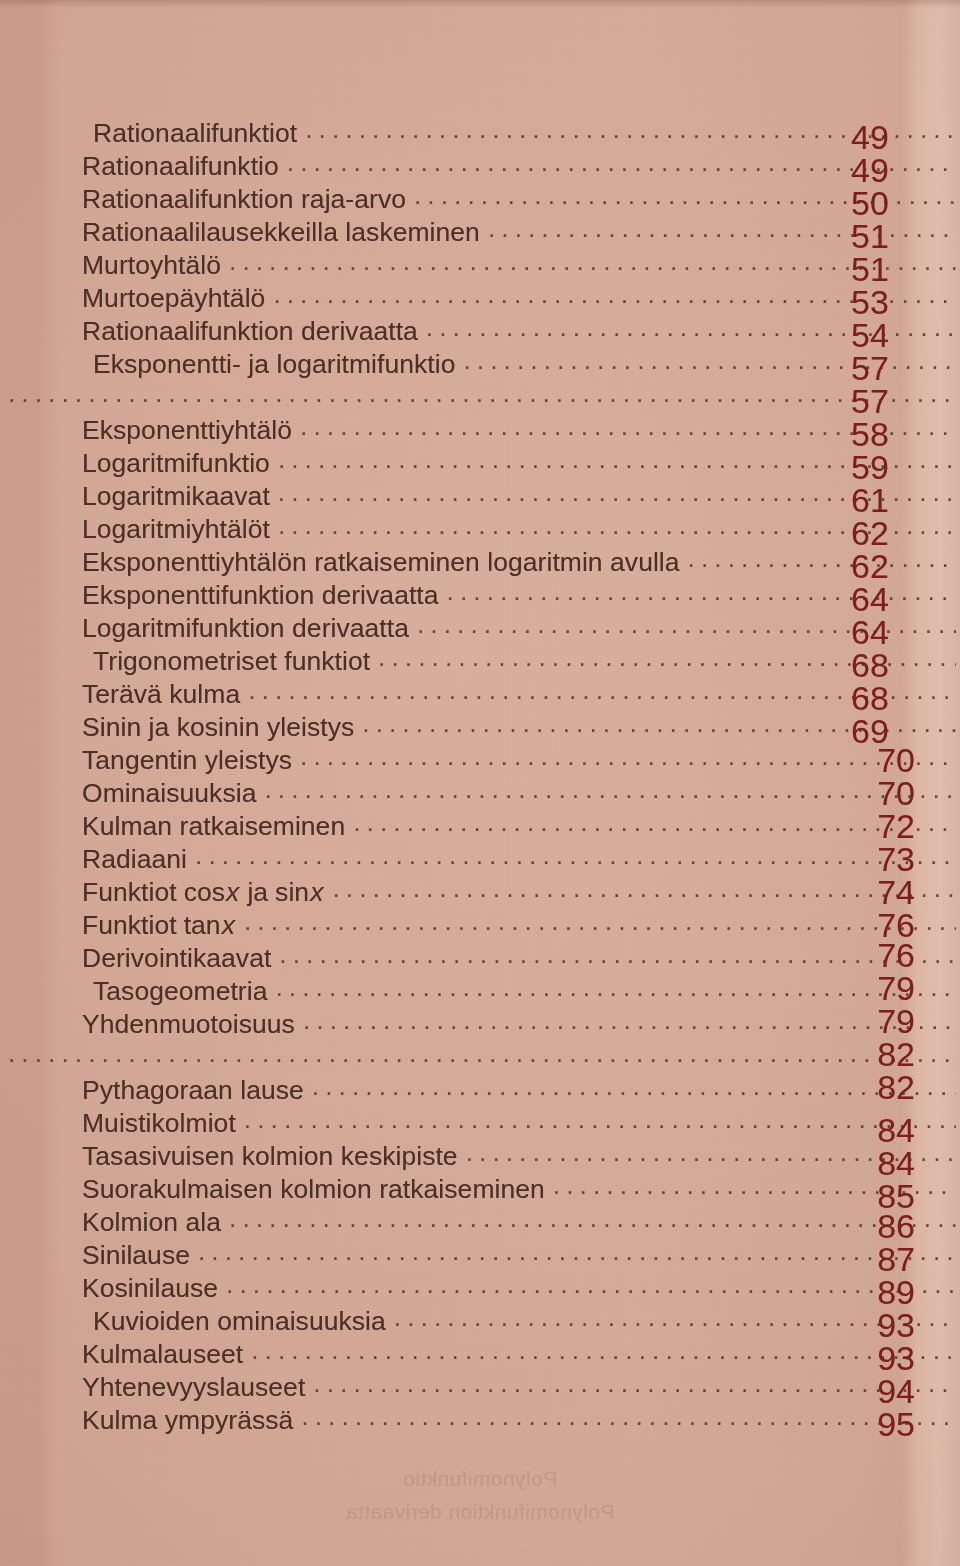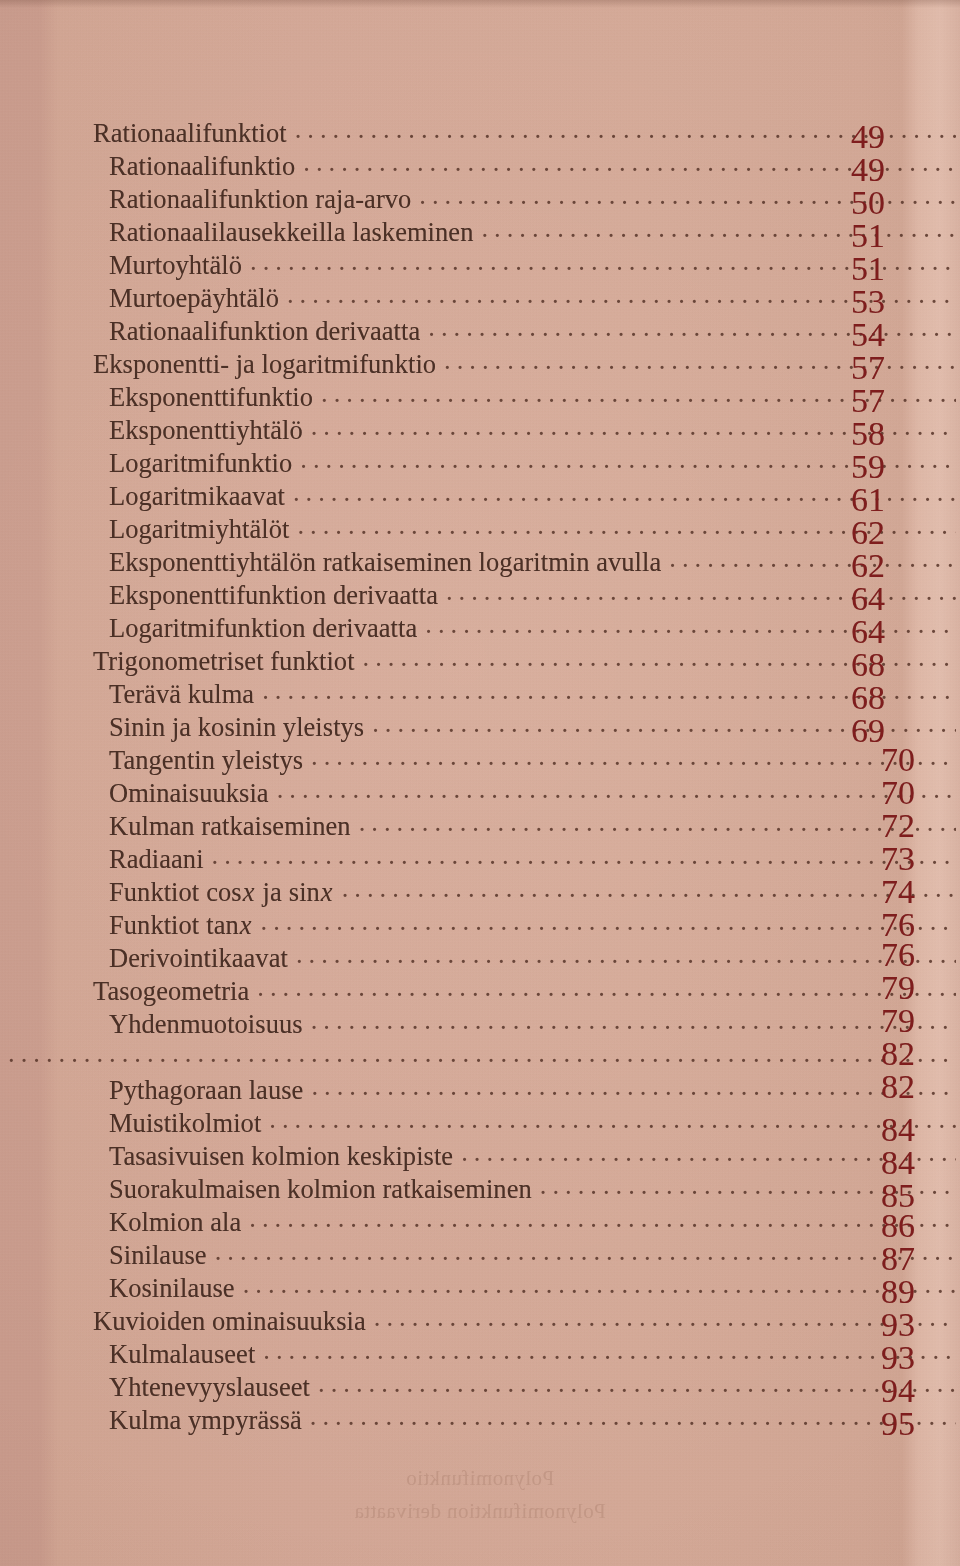--- a/index.html
+++ b/index.html
@@ -6,21 +6,21 @@
     margin: 0;
     padding: 0;
     background: #2a2a2a;
   }
   #page {
     position: relative;
     width: 960px;
     height: 1566px;
     overflow: hidden;
     background: #cfa493;
-    font-family: Liberation Serif, serif;
+    font-family: Liberation Sans, sans-serif;
   }
   
   #paper-base {
     position: absolute;
     inset: 0;
     background:
       linear-gradient(90deg,
         #c89a8b 0px,
         #c89a8b 40px,
         #d0a492 58px,
@@ -94,21 +94,21 @@
     white-space: nowrap;
   }
   .label {
     font-size: 26.5px;
     color: #4b3026;
     letter-spacing: 0.05px;
     flex: 0 0 auto;
     text-shadow: 0 0 0.6px rgba(75,48,38,0.35);
   }
   .lvl1 > .label { margin-left: 93px; }
-  .lvl2 > .label { margin-left: 109px; }
+  .lvl2 > .label { margin-left: 82px; }
   .label .it {
     font-style: italic;
     padding: 0 1px;
   }
   .label .sp { display: inline-block; width: 7px; }
   .leader {
     flex: 1 1 auto;
     overflow: hidden;
     margin: 0 4px 0 8px;
     position: relative;
@@ -182,21 +182,20 @@
         <span class="label">Rationaalifunktion derivaatta</span>
         <span class="leader">.........................................................................................</span>
         <span class="pagenum">54</span>
       </div>
       <div class="row lvl1">
         <span class="label">Eksponentti- ja logaritmifunktio</span>
         <span class="leader">.........................................................................................</span>
         <span class="pagenum">57</span>
       </div>
       <div class="row lvl2">
-        <span class="label">Eksponenttifunktio</span>
         <span class="leader">.........................................................................................</span>
         <span class="pagenum">57</span>
       </div>
       <div class="row lvl2">
         <span class="label">Eksponenttiyhtälö</span>
         <span class="leader">.........................................................................................</span>
         <span class="pagenum">58</span>
       </div>
       <div class="row lvl2">
         <span class="label">Logaritmifunktio</span>

